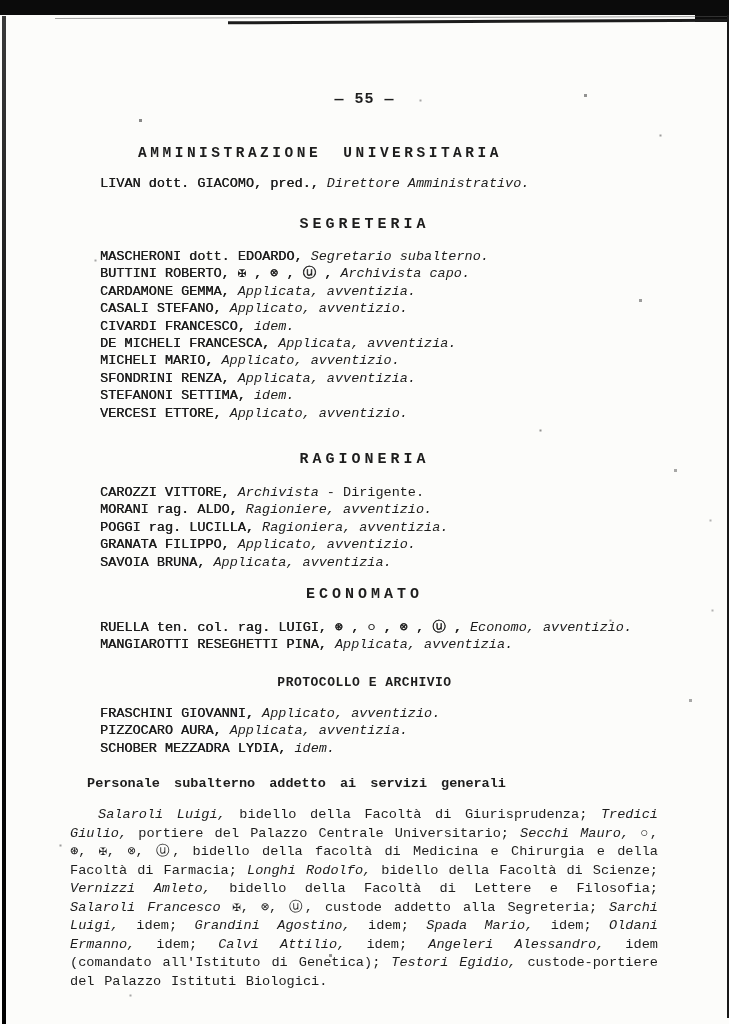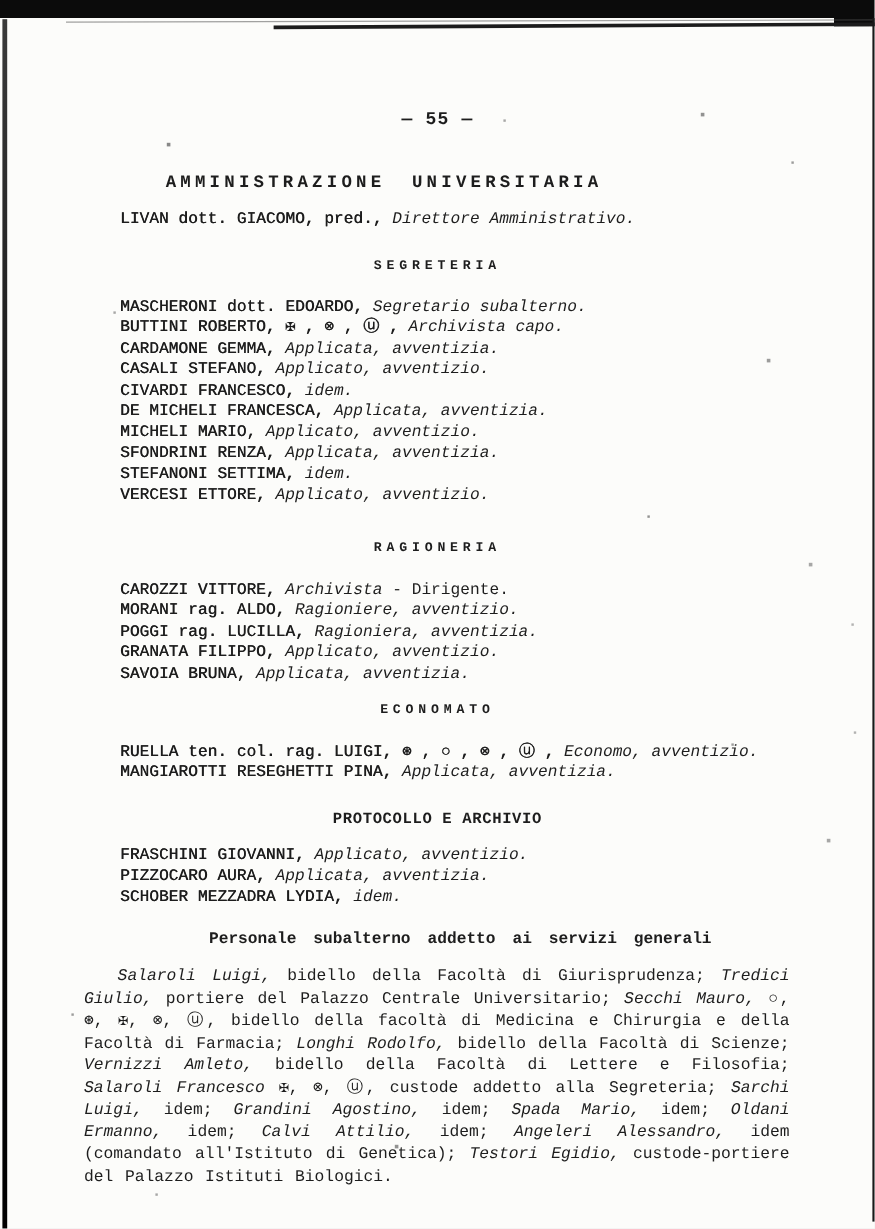--- a/index.html
+++ b/index.html
@@ -41,32 +41,32 @@
   .pageno{position:absolute;top:91px;left:0;width:729px;text-align:center;
     font-size:15px;font-weight:700;letter-spacing:1px;}
   .title{position:absolute;top:145px;left:0;width:640px;text-align:center;
     font-size:14.5px;font-weight:700;letter-spacing:3.5px;word-spacing:10px;}
   .entry-line{position:absolute;left:100px;font-size:13.5px;white-space:nowrap;}
   .director{top:176px;}
   .e-name{text-shadow:0.35px 0 0 currentColor;}
   .e-role{font-style:italic;}
   .e-suffix{font-style:normal;}
   .heading{position:absolute;left:0;width:729px;text-align:center;
-    font-weight:700;font-size:11px;letter-spacing:4px;}
+    font-weight:700;font-size:15px;letter-spacing:4px;}
   #sec-h-0{top:216px;}
   #sec-h-1{top:451px;}
   #sec-h-2{top:586px;}
   #sec-h-3{top:675px;letter-spacing:0.5px;font-size:13px;}
   .entries{position:absolute;left:100px;margin:0;padding:0;list-style:none;
     font-size:13.5px;line-height:17.4px;white-space:nowrap;}
   #sec-l-0{top:248px;}
   #sec-l-1{top:484px;}
   #sec-l-2{top:619px;}
   #sec-l-3{top:705px;}
-  .sub-heading{position:absolute;top:776px;left:0;width:593px;text-align:right;
+  .sub-heading{position:absolute;top:776px;left:0;width:593px;text-align:center;
     font-weight:700;font-size:13.5px;word-spacing:6px;}
   .paragraph{position:absolute;top:806px;left:70px;width:588px;margin:0;
     font-size:13.6px;line-height:18.5px;text-align:justify;text-indent:28px;word-spacing:1.5px;}
   .paragraph .it{font-style:italic;}
 </style>
 </head>
 <body>
 
 <div class="scan" style="background: rgb(252, 252, 250); color: rgb(29, 29, 29);">
   <div class="band-top"></div>

